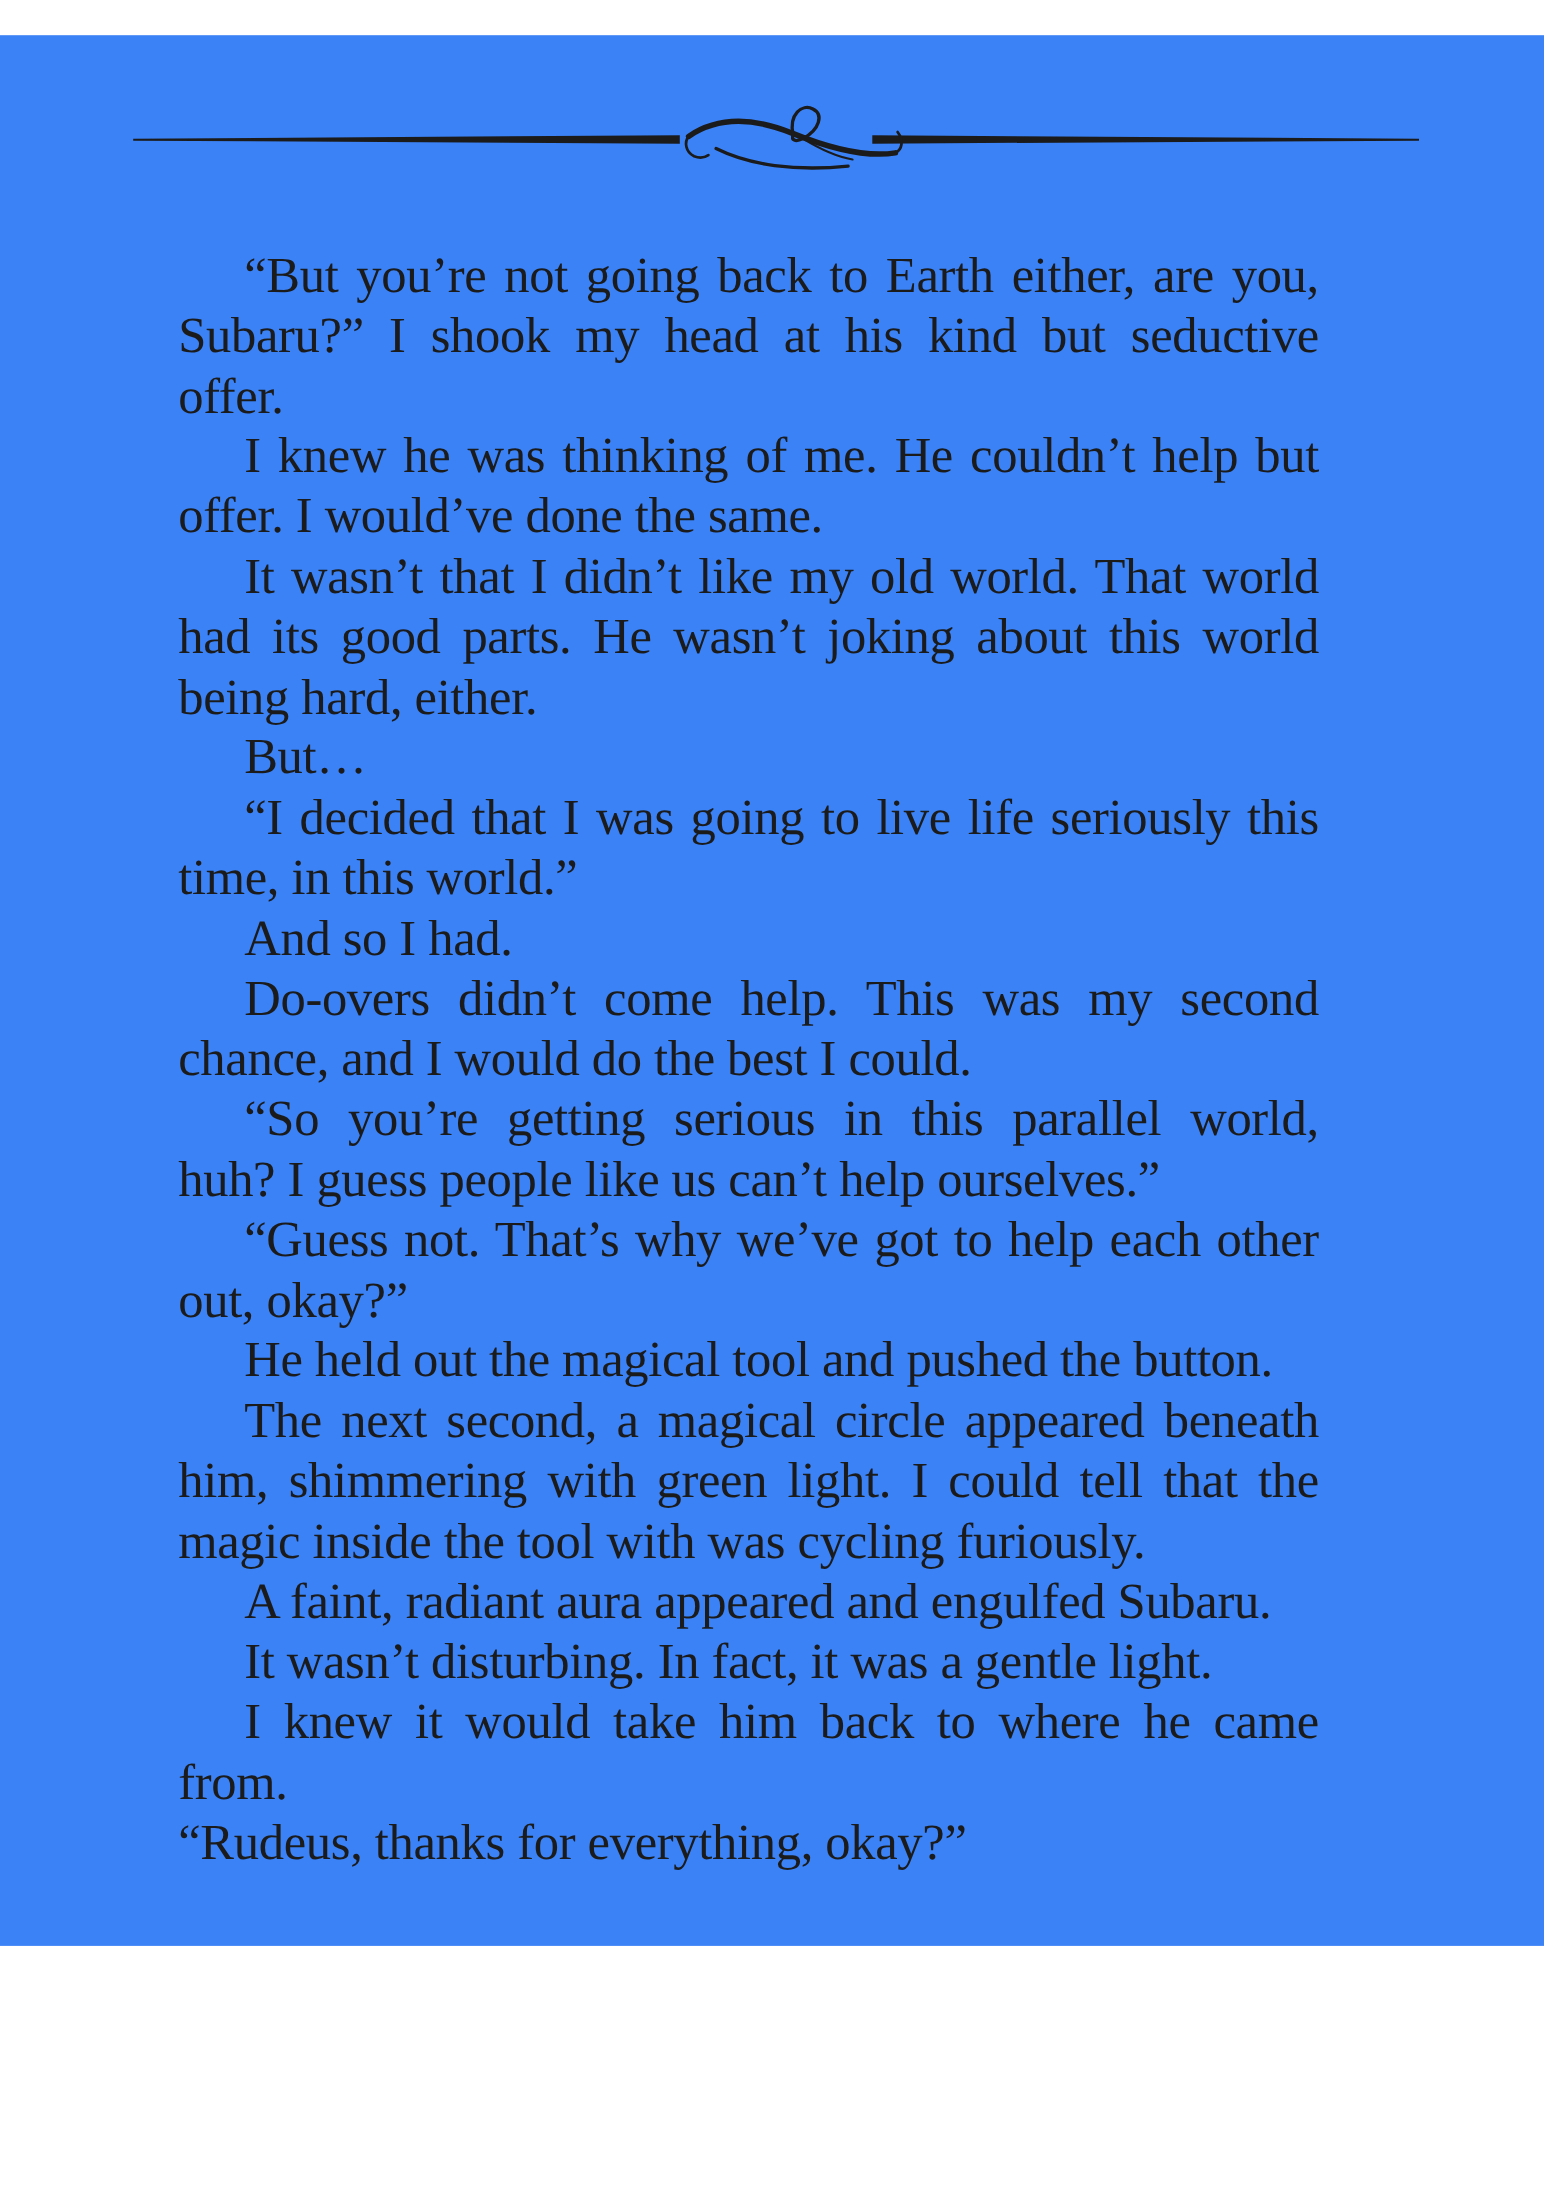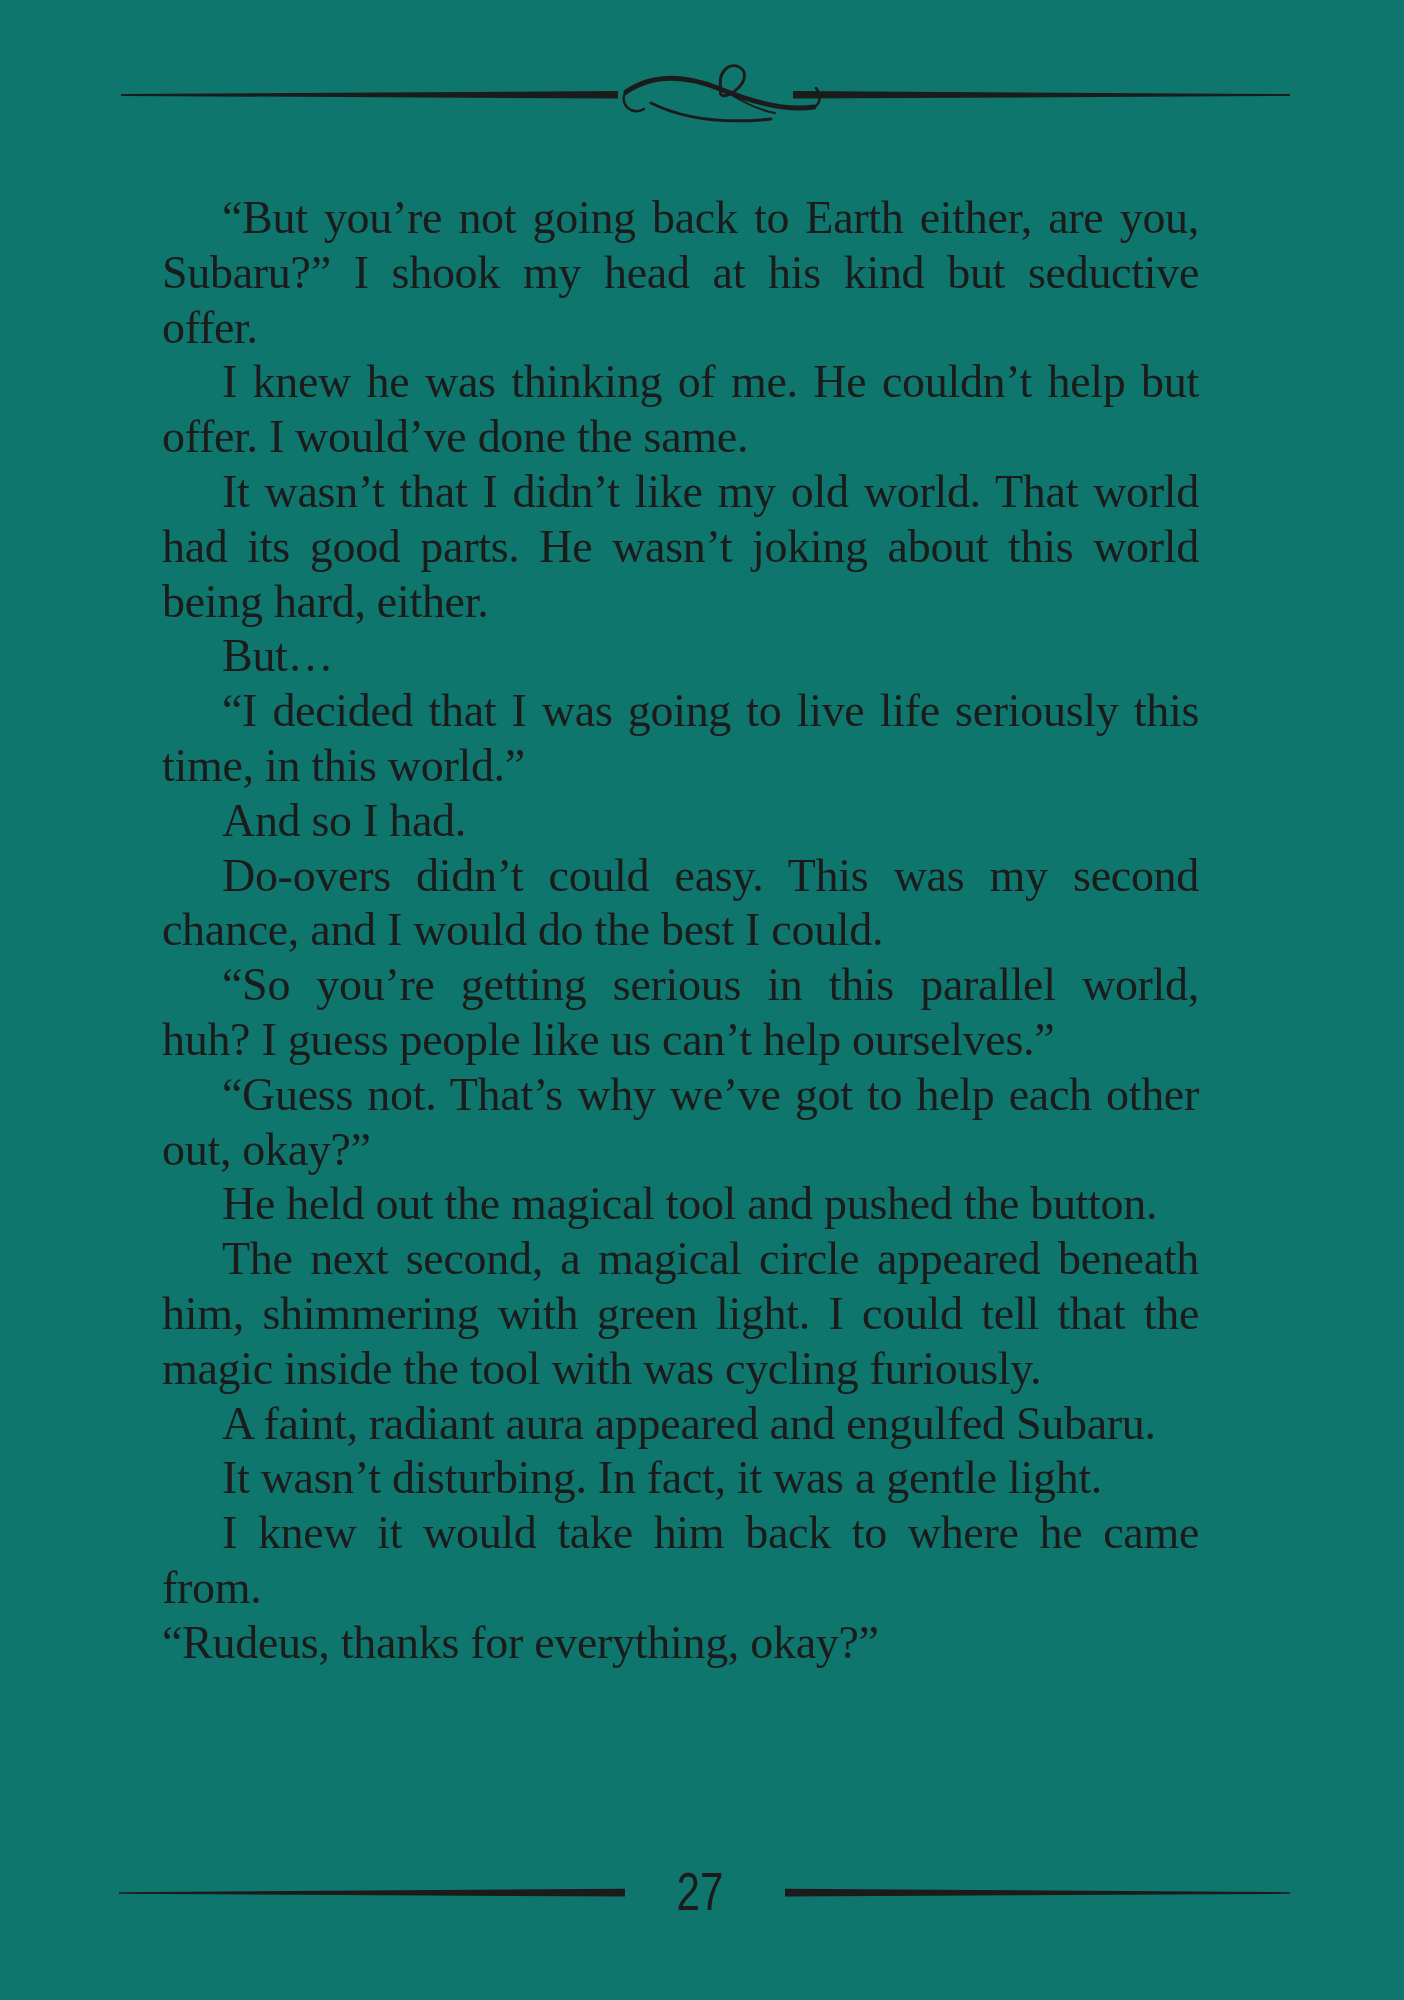--- a/index.html
+++ b/index.html
@@ -1,24 +1,25 @@
 <!DOCTYPE html>
 <html><head>
 <meta charset="utf-8">
 <title>Book Page</title>
 <style>
   html, body { margin: 0; padding: 0; background: #ffffff; }
   .page {
     position: relative;
     width: 1404px;
-    height: 2000px;
-    background: #0f766e;
+    height: 1737px;
+    background: #3b82f6;
     overflow: hidden;
     font-family: "Liberation Serif", serif;
     color: #1b1b1b;
+    margin-top: 32px;
   }
 
   
   .header-divider {
     position: absolute;
     left: 121px;
     top: 60px;
     width: 1169px;
     height: 72px;
   }
@@ -88,21 +89,21 @@
       <div class="line last">offer.</div>
       <div class="line first">I knew he was thinking of me. He couldn’t help but</div>
       <div class="line last">offer. I would’ve done the same.</div>
       <div class="line first">It wasn’t that I didn’t like my old world. That world</div>
       <div class="line">had its good parts. He wasn’t joking about this world</div>
       <div class="line last">being hard, either.</div>
       <div class="line first last">But…</div>
       <div class="line first">“I decided that I was going to live life seriously this</div>
       <div class="line last">time, in this world.”</div>
       <div class="line first last">And so I had.</div>
-      <div class="line first">Do-overs didn’t could easy. This was my second</div>
+      <div class="line first">Do-overs didn’t come help. This was my second</div>
       <div class="line last">chance, and I would do the best I could.</div>
       <div class="line first">“So you’re getting serious in this parallel world,</div>
       <div class="line last">huh? I guess people like us can’t help ourselves.”</div>
       <div class="line first">“Guess not. That’s why we’ve got to help each other</div>
       <div class="line last">out, okay?”</div>
       <div class="line first last">He held out the magical tool and pushed the button.</div>
       <div class="line first">The next second, a magical circle appeared beneath</div>
       <div class="line">him, shimmering with green light. I could tell that the</div>
       <div class="line last">magic inside the tool with was cycling furiously.</div>
       <div class="line first last">A faint, radiant aura appeared and engulfed Subaru.</div>

